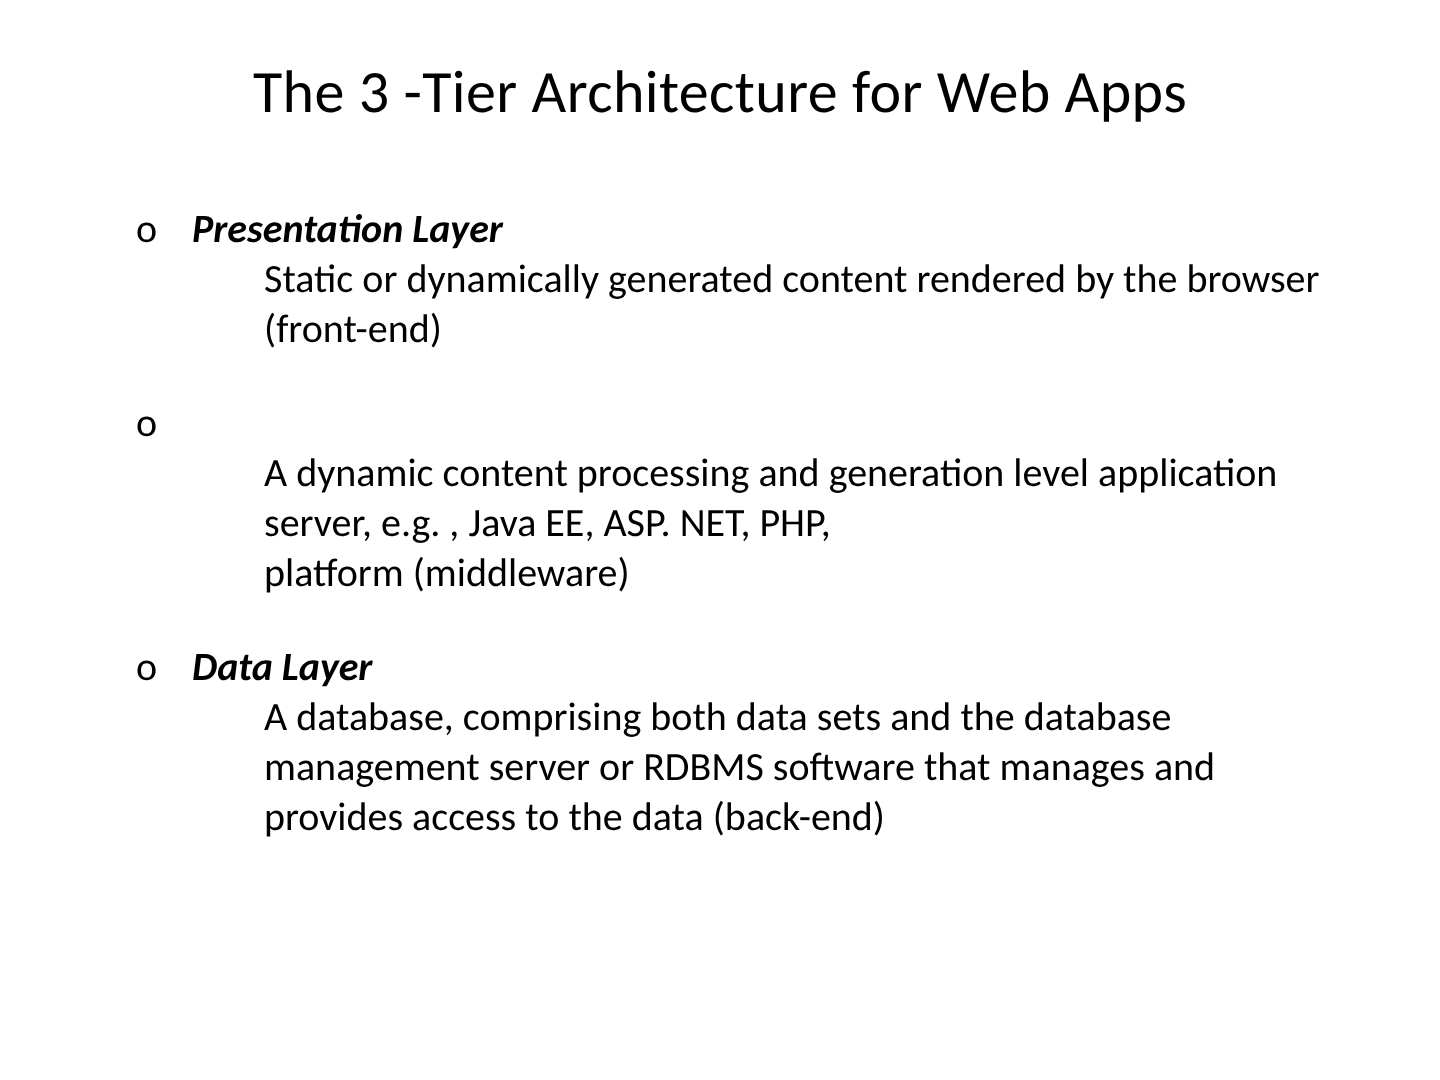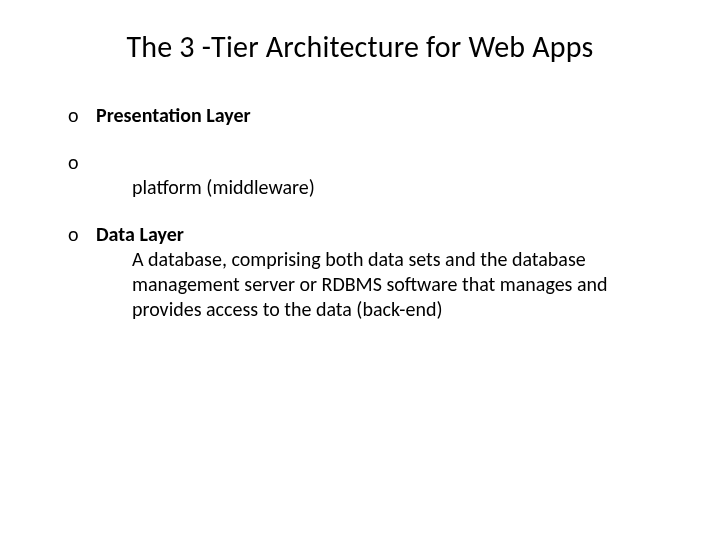--- a/index.html
+++ b/index.html
@@ -37,20 +37,21 @@
   }
   .bullet {
     width: 36px;
     flex: 0 0 36px;
     text-align: left;
     padding-left: 8px;
     box-sizing: border-box;
   }
   .item-title {
     font-weight: 700;
+    font-style: italic;
   }
   .item-body {
     padding-left: 72px;
   }
   .item-body-extra {
     padding-left: 8px;
   }
 </style>
 </head>
 <body>
@@ -58,26 +59,28 @@
 <div class="slide">
   <h1 class="title">The 3 -Tier Architecture for Web Apps</h1>
 
   <div class="items">
 
     <div class="item">
       <div class="item-head">
         <span class="bullet">o</span>
         <span class="item-title">Presentation Layer</span>
       </div>
+      <div class="item-body">Static or dynamically generated content rendered by the browser (front-end)</div>
     </div>
 
     <div class="item">
       <div class="item-head">
         <span class="bullet">o</span>
       </div>
+      <div class="item-body">A dynamic content processing and generation level application server, e.g. , Java EE, ASP. NET, PHP,</div>
       <div class="item-body">platform (middleware)</div>
     </div>
 
     <div class="item">
       <div class="item-head">
         <span class="bullet">o</span>
         <span class="item-title">Data Layer</span>
       </div>
       <div class="item-body">A database, comprising both data sets and the database management server or RDBMS software that manages and provides access to the data (back-end)</div>
     </div>

